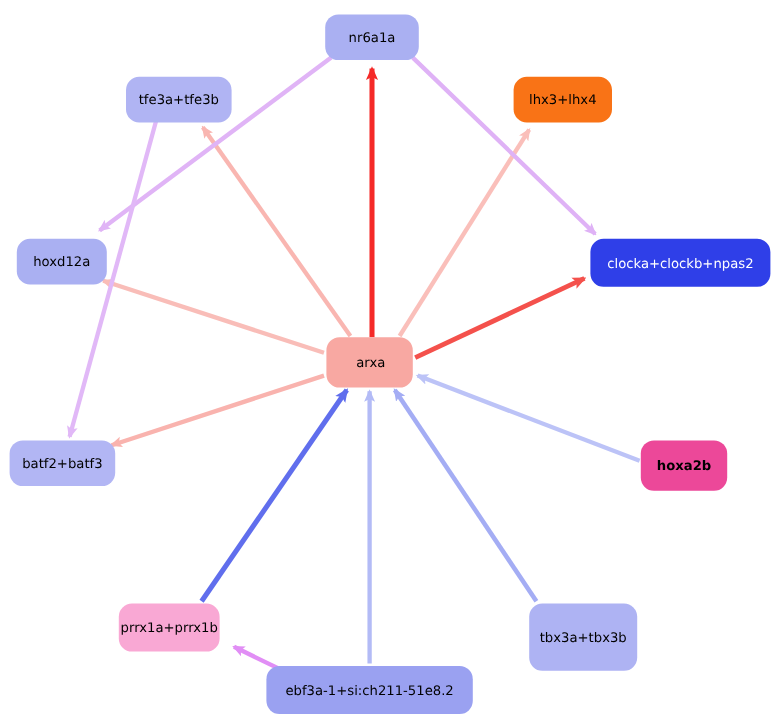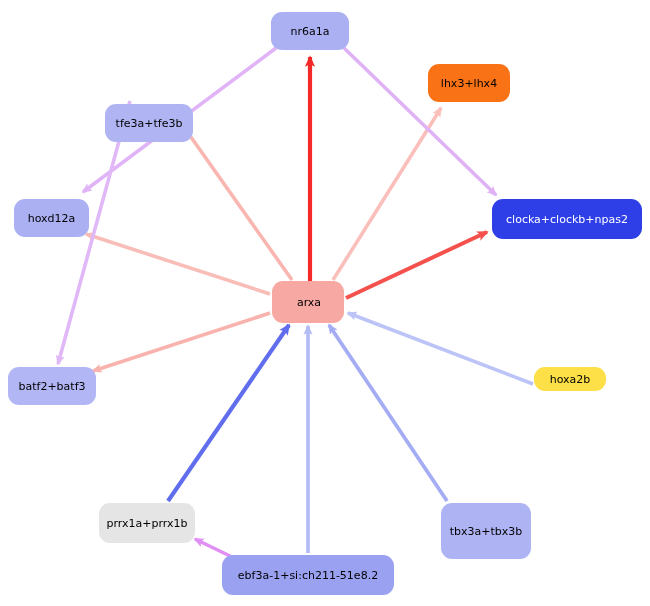--- a/index.html
+++ b/index.html
@@ -104,42 +104,42 @@
       <line x1="130" y1="101" x2="58" y2="364" stroke="#e1b8f7" stroke-width="3.6" stroke-linecap="butt" marker-end="url(#m8)"></line>
       <line x1="168" y1="501" x2="289" y2="325" stroke="#606eed" stroke-width="4.2" stroke-linecap="butt" marker-end="url(#m9)"></line>
       <line x1="308" y1="553" x2="308" y2="326" stroke="#b3bbf6" stroke-width="3.6" stroke-linecap="butt" marker-end="url(#m10)"></line>
       <line x1="447" y1="501" x2="329" y2="325" stroke="#a4adf4" stroke-width="3.8" stroke-linecap="butt" marker-end="url(#m11)"></line>
       <line x1="533" y1="384" x2="348" y2="313" stroke="#bcc3f7" stroke-width="3.6" stroke-linecap="butt" marker-end="url(#m12)"></line>
       <line x1="232" y1="557" x2="195" y2="539" stroke="#e18ef5" stroke-width="3.6" stroke-linecap="butt" marker-end="url(#m13)"></line>
     </svg>
 <div class="node" style="left: 271px; top: 12px; width: 78px; height: 38px; background: rgb(170, 176, 242); color: rgb(0, 0, 0);">
       <span class="node-label">nr6a1a</span>
     </div>
-    <div class="node" style="left: 105px; top: 64px; width: 88px; height: 38px; background: rgb(176, 180, 243); color: rgb(0, 0, 0); margin-top: 40px;">
+    <div class="node" style="left: 105px; top: 64px; width: 88px; height: 38px; background: rgb(176, 180, 243); color: rgb(0, 0, 0);">
       <span class="node-label">tfe3a+tfe3b</span>
     </div>
     <div class="node" style="left: 428px; top: 64px; width: 82px; height: 38px; background: #f97316; color: rgb(0, 0, 0);">
       <span class="node-label">lhx3+lhx4</span>
     </div>
     <div class="node" style="left: 14px; top: 199px; width: 75px; height: 38px; background: rgb(170, 176, 242); color: rgb(0, 0, 0);">
       <span class="node-label">hoxd12a</span>
     </div>
     <div class="node" style="left: 492px; top: 199px; width: 150px; height: 40px; background: rgb(47, 63, 232); color: rgb(255, 255, 255);">
       <span class="node-label">clocka+clockb+npas2</span>
     </div>
     <div class="node" style="left: 272px; top: 281px; width: 72px; height: 42px; background: rgb(248, 168, 162); color: rgb(0, 0, 0); padding-left: 12px;">
       <span class="node-label">arxa</span>
     </div>
     <div class="node" style="left: 8px; top: 367px; width: 88px; height: 38px; background: rgb(178, 182, 244); color: rgb(0, 0, 0);">
       <span class="node-label">batf2+batf3</span>
     </div>
-    <div class="node" style="left: 534px; top: 367px; width: 72px; height: 24px; background: #fde047; color: rgb(0, 0, 0);">
+    <div class="node" style="left: 534px; top: 367px; width: 72px; height: 42px; background: #ec4899; color: rgb(0, 0, 0); font-weight: bold;">
       <span class="node-label">hoxa2b</span>
     </div>
-    <div class="node" style="left: 99px; top: 503px; width: 96px; height: 40px; background: #e5e5e5; color: rgb(0, 0, 0);">
+    <div class="node" style="left: 99px; top: 503px; width: 84px; height: 40px; background: #f9a8d4; color: rgb(0, 0, 0);">
       <span class="node-label">prrx1a+prrx1b</span>
     </div>
     <div class="node" style="left: 441px; top: 503px; width: 90px; height: 56px; background: rgb(174, 179, 243); color: rgb(0, 0, 0);">
       <span class="node-label">tbx3a+tbx3b</span>
     </div>
     <div class="node" style="left: 222px; top: 555px; width: 172px; height: 40px; background: rgb(154, 161, 241); color: rgb(0, 0, 0);">
       <span class="node-label">ebf3a-1+si:ch211-51e8.2</span>
     </div>
   </div>
 

